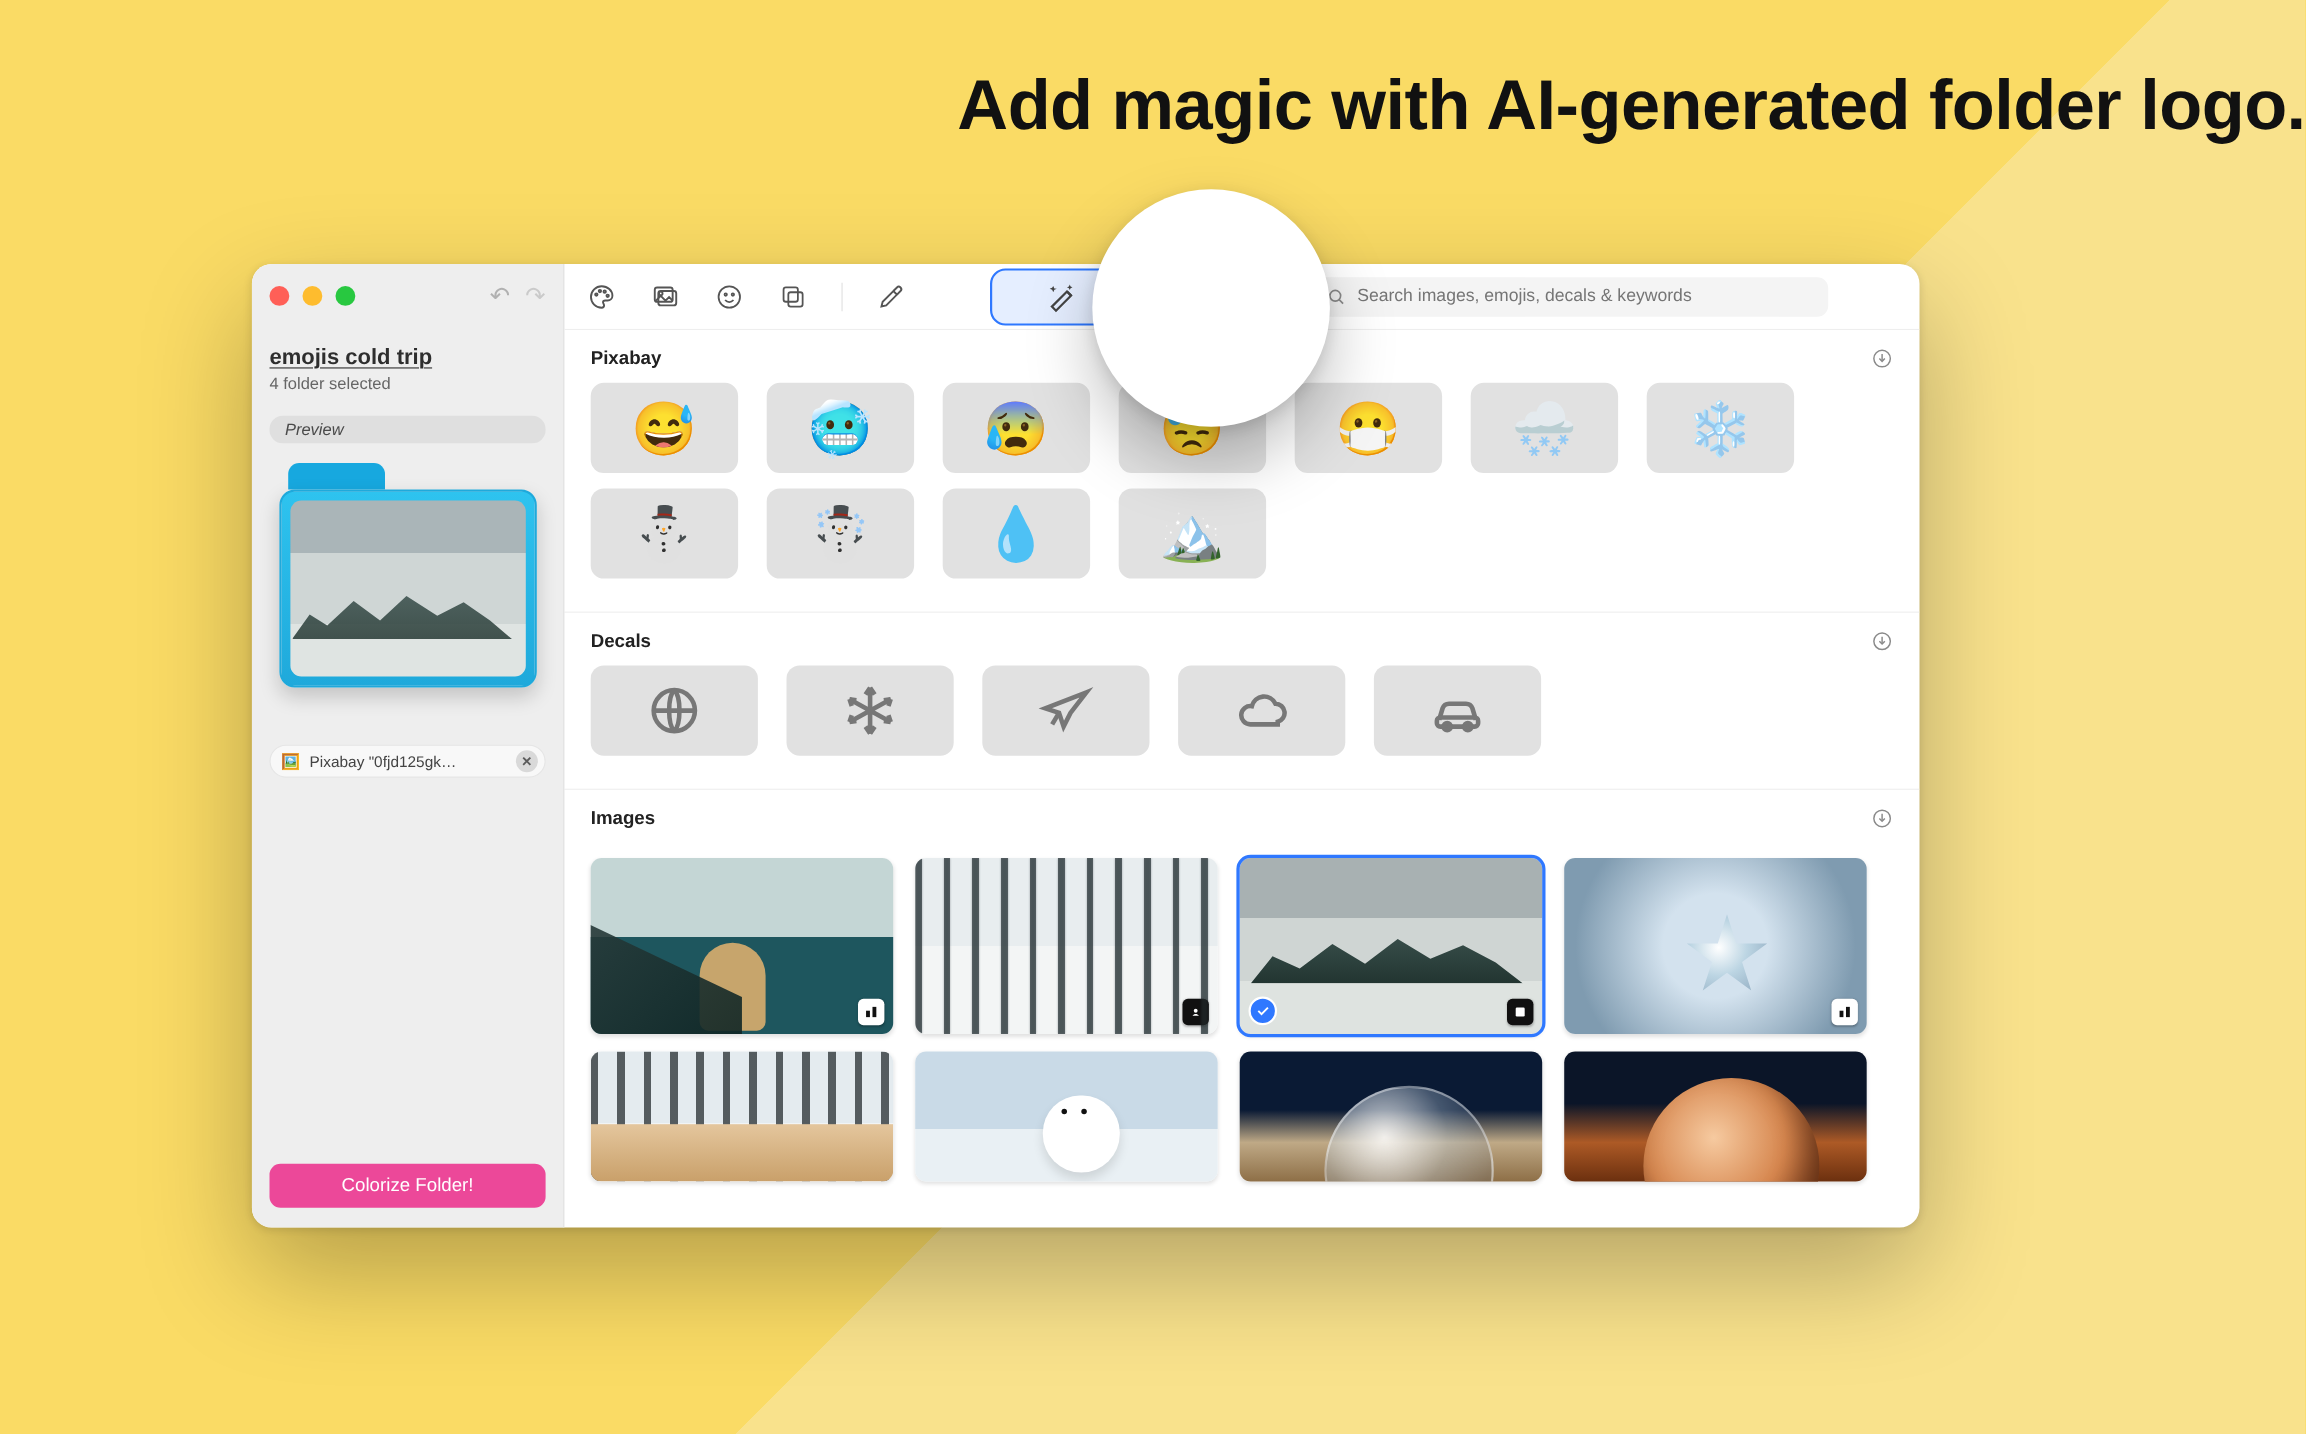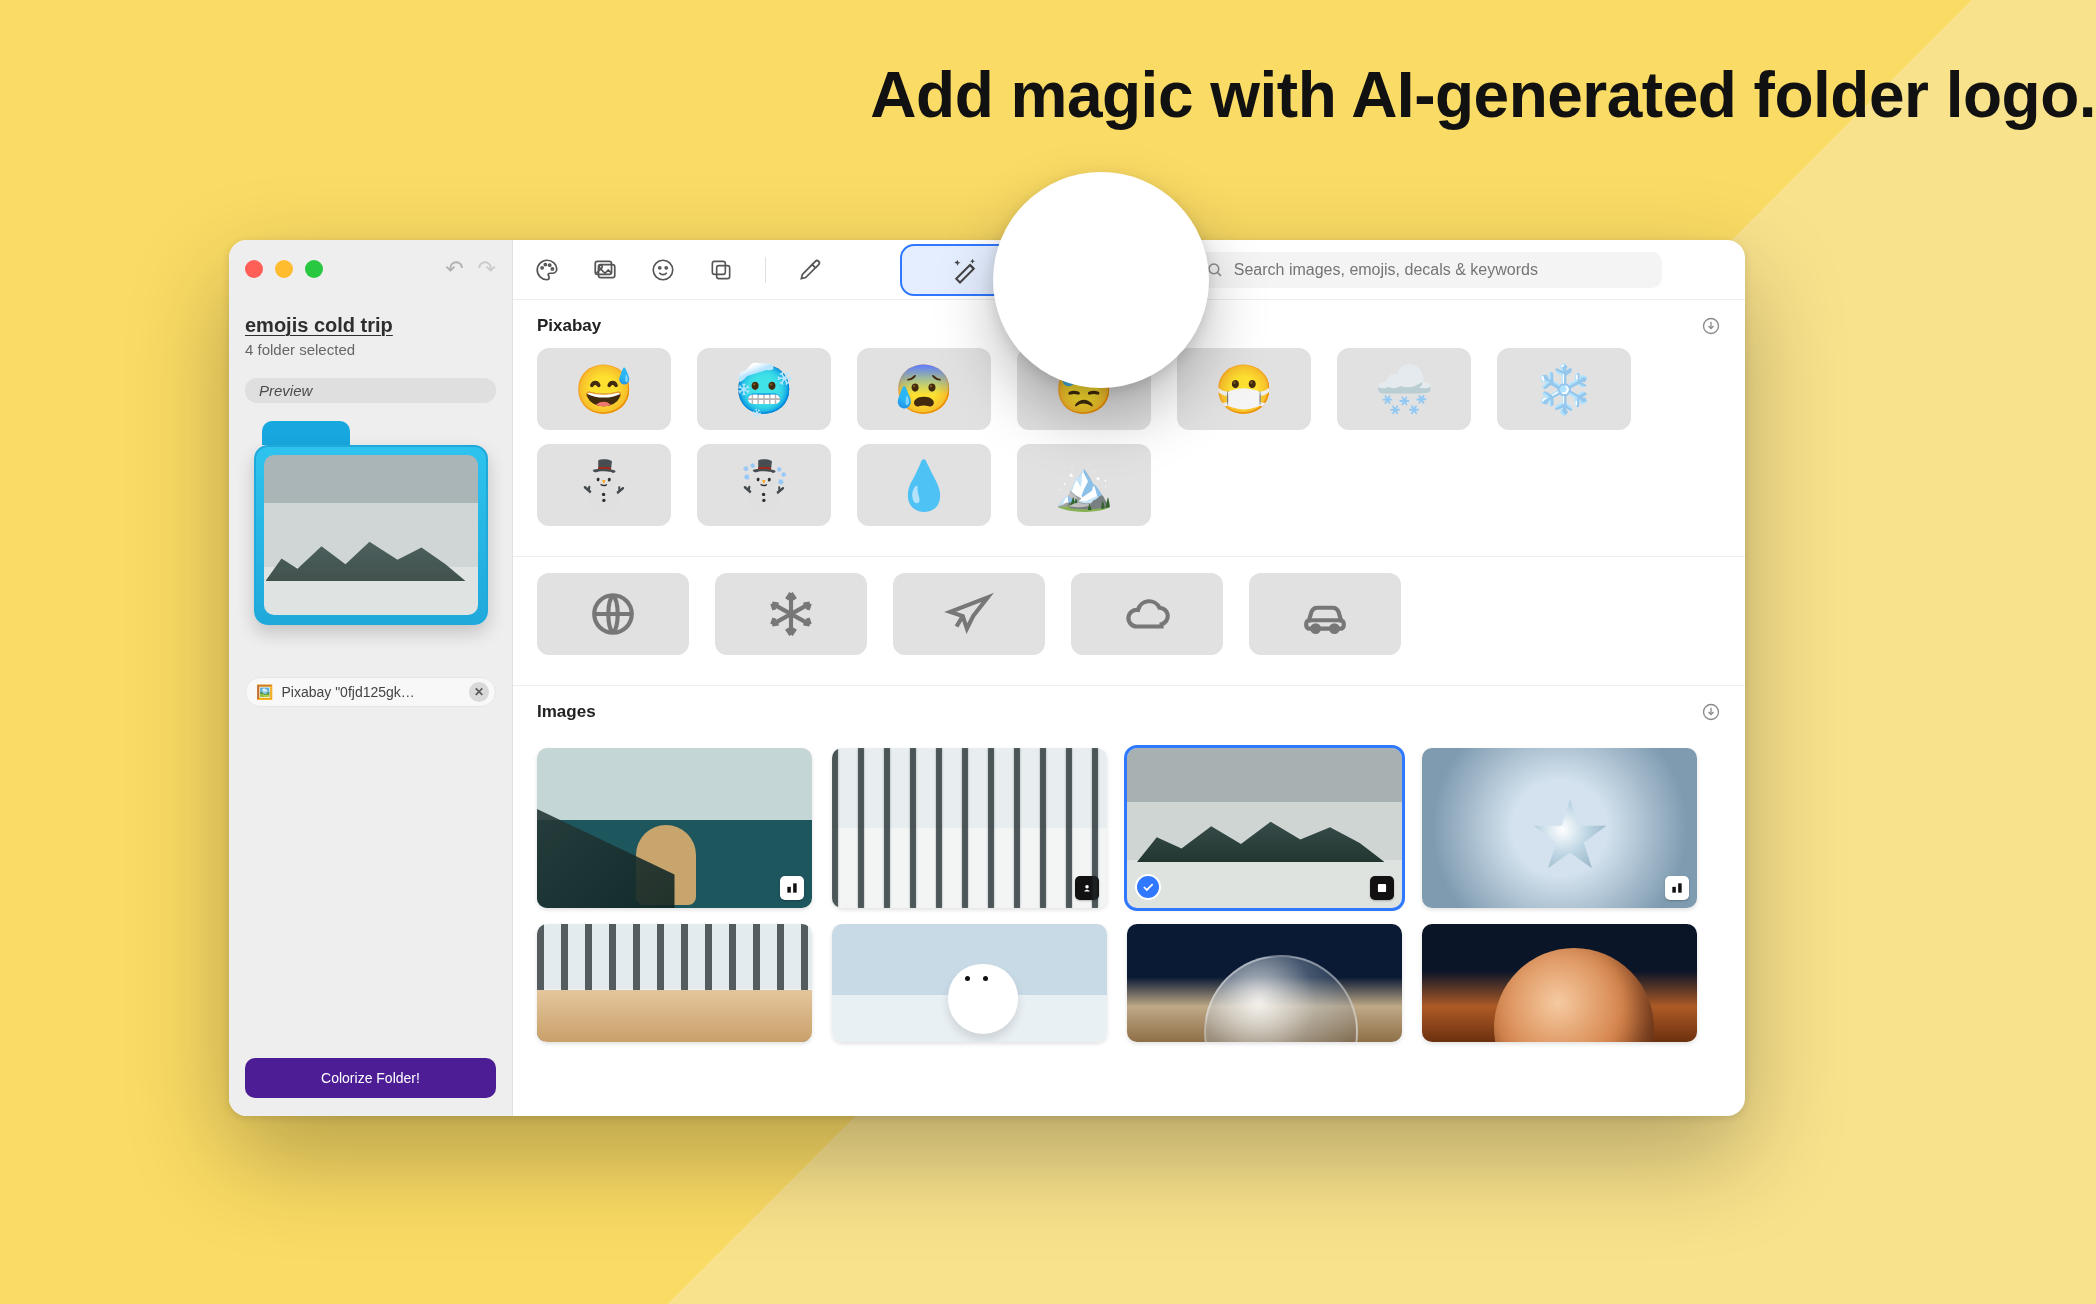--- a/index.html
+++ b/index.html
@@ -114,21 +114,21 @@
   .tag-pill .close {
     margin-left: auto;
     width: 20px; height: 20px; border-radius: 50%;
     background: #d9d9d9; color: #5a5a5a;
     display: flex; align-items: center; justify-content: center;
     font-size: 12px; font-weight: 700;
   }
   .colorize-btn {
     margin-top: auto;
     width: 100%; height: 40px; border: none; border-radius: 10px;
-    background: #4c1d95; color: #fff; font-size: 14px; font-weight: 500;
+    background: #ec4899; color: #fff; font-size: 17px; font-weight: 500;
     cursor: pointer;
   }
 
   
   .main { flex: 1; display: flex; flex-direction: column; }
   .toolbar {
     height: 60px; padding: 0 20px;
     display: flex; align-items: center; gap: 30px;
     border-bottom: 1px solid #eee;
     position: relative;
@@ -384,20 +384,30 @@
       <div class="tile-row">
         <div class="tile">⛄</div>
         <div class="tile">☃️</div>
         <div class="tile">💧</div>
         <div class="tile">🏔️</div>
       </div>
     </div>
     <div class="divider-h"></div>
 
     <div class="section">
+      <div class="section-header">
+        <span>Decals</span>
+        <span class="dl-icon">
+          <svg viewBox="0 0 24 24">
+              <circle cx="12" cy="12" r="9"></circle>
+              <path d="M12 7v7"></path>
+              <path d="M9 12l3 3 3-3"></path>
+            </svg>
+        </span>
+      </div>
       <div class="tile-row decal-row">
         <div class="tile">
           <svg viewBox="0 0 24 24">
               <circle cx="12" cy="12" r="9"></circle>
               <path d="M3 12h18M12 3c3 3 3 15 0 18M12 3c-3 3-3 15 0 18"></path>
             </svg>
         </div>
         <div class="tile">
           <svg viewBox="0 0 24 24">
               <path d="M12 2v20M3 7l18 10M3 17L21 7"></path>

